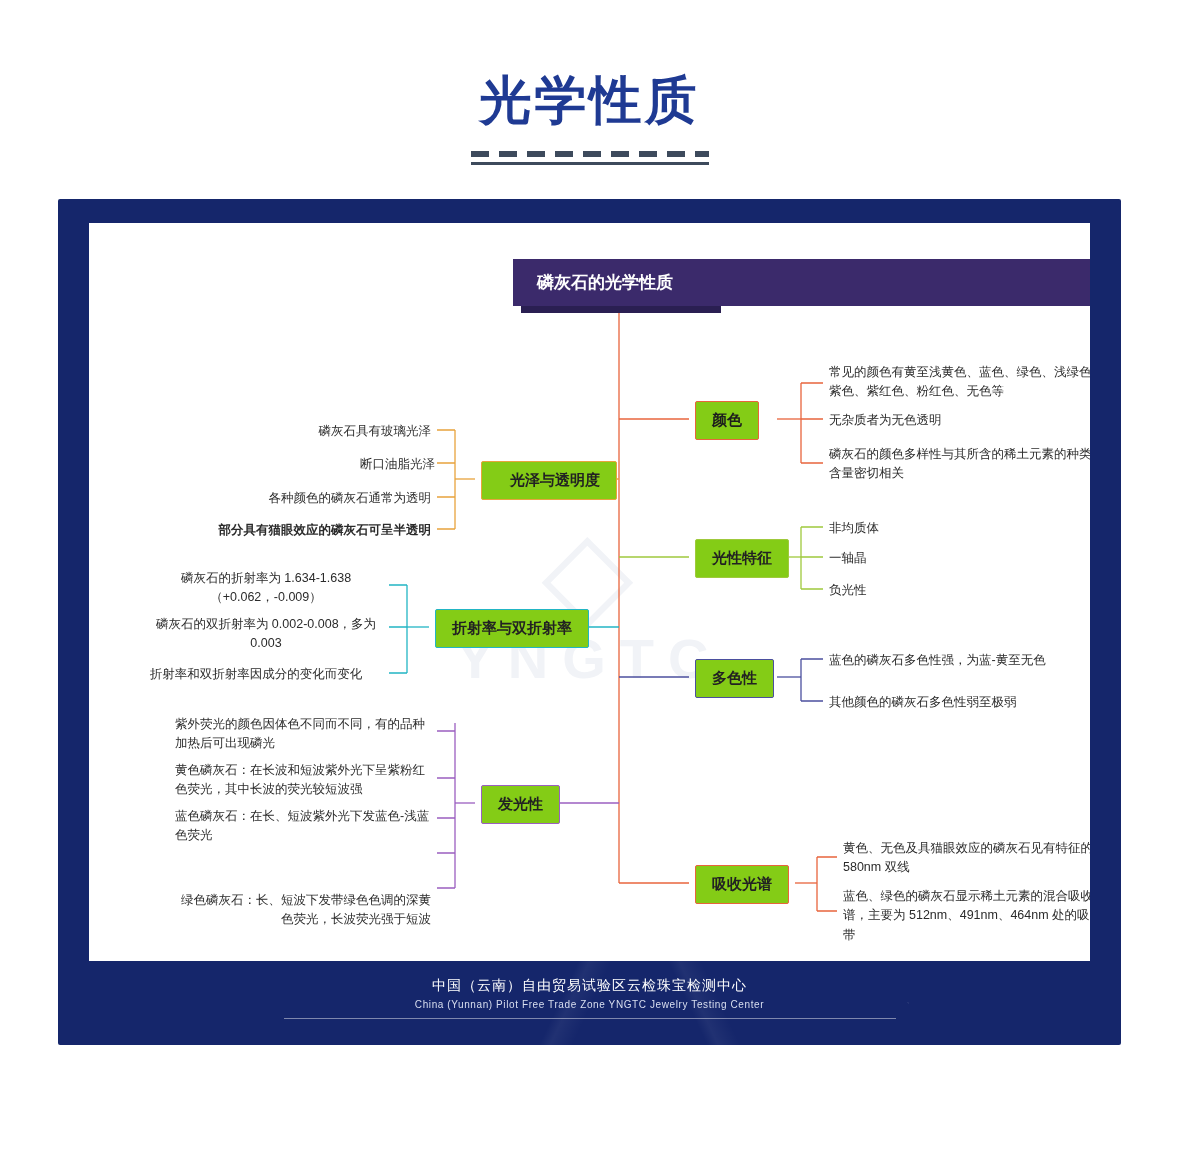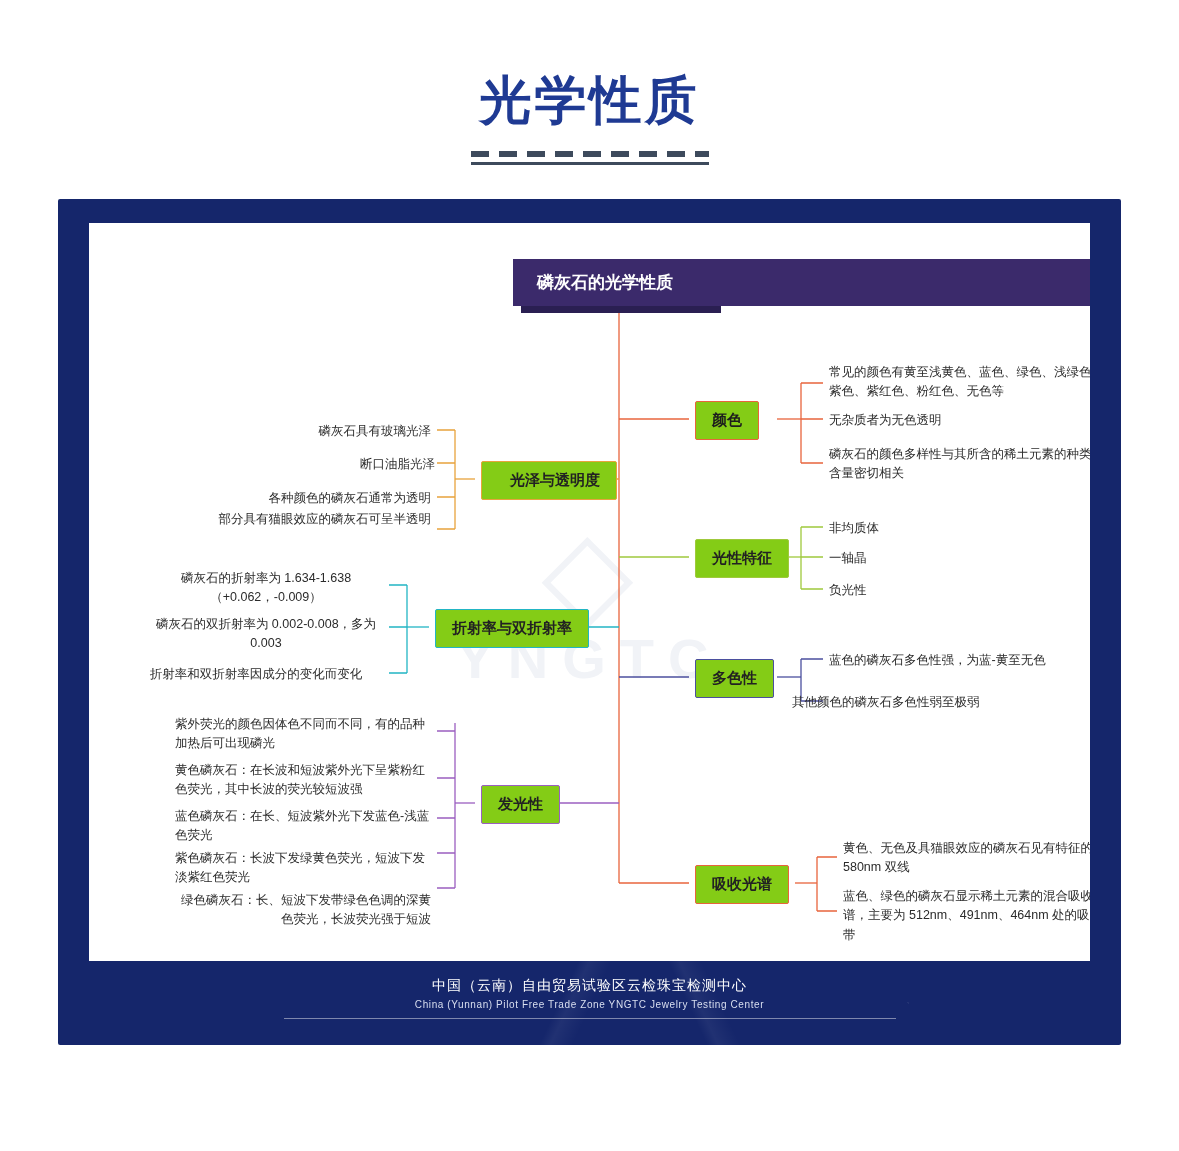--- a/index.html
+++ b/index.html
@@ -198,41 +198,40 @@
 
     <div class="node boxed c-color" style="left:606px; top:178px;">颜色</div>
     <div class="node leaf right" style="left:740px; top:140px; width:275px;">常见的颜色有黄至浅黄色、蓝色、绿色、浅绿色、紫色、紫红色、粉红色、无色等</div>
     <div class="node leaf right" style="left:740px; top:188px; width:275px;">无杂质者为无色透明</div>
     <div class="node leaf right" style="left:740px; top:222px; width:280px;">磷灰石的颜色多样性与其所含的稀土元素的种类及含量密切相关</div>
 
     <div class="node boxed c-gloss" style="left:392px; top:238px;padding-left:28px;">光泽与透明度</div>
     <div class="node leaf left" style="left:128px; top:199px; width:214px;">磷灰石具有玻璃光泽</div>
     <div class="node leaf left" style="left:132px; top:232px; width:214px;">断口油脂光泽</div>
     <div class="node leaf left" style="left:108px; top:266px; width:234px;">各种颜色的磷灰石通常为透明</div>
-    <div class="node leaf left" style="left:78px; top:287px; width:264px;">部分具有猫眼效应的磷灰石可呈半透明</div>
+    <div class="node leaf left" style="left:78px; top:298px; width:264px;font-weight:bold;">部分具有猫眼效应的磷灰石可呈半透明</div>
 
     <div class="node boxed c-optic" style="left:606px; top:316px;">光性特征</div>
     <div class="node leaf right" style="left:740px; top:296px; width:200px;">非均质体</div>
     <div class="node leaf right" style="left:740px; top:326px; width:200px;">一轴晶</div>
     <div class="node leaf right" style="left:740px; top:358px; width:200px;">负光性</div>
 
     <div class="node boxed c-ri" style="left:346px; top:386px;">折射率与双折射率</div>
     <div class="node leaf left" style="left:60px; top:346px; width:234px; text-align:center;">磷灰石的折射率为 1.634-1.638（+0.062，-0.009）</div>
     <div class="node leaf left" style="left:60px; top:392px; width:234px; text-align:center;">磷灰石的双折射率为 0.002-0.008，多为 0.003</div>
     <div class="node leaf left" style="left:40px; top:442px; width:254px; text-align:center;">折射率和双折射率因成分的变化而变化</div>
 
     <div class="node boxed c-pleo" style="left:606px; top:436px;">多色性</div>
     <div class="node leaf right" style="left:740px; top:428px; width:280px;">蓝色的磷灰石多色性强，为蓝-黄至无色</div>
-    <div class="node leaf right" style="left:703px; top:470px; width:280px;">其他颜色的磷灰石多色性弱至极弱</div>
+    <div class="node leaf right" style="left:740px; top:470px; width:280px;">其他颜色的磷灰石多色性弱至极弱</div>
 
     <div class="node boxed c-lumin" style="left:392px; top:562px;">发光性</div>
     <div class="node leaf left" style="left:86px; top:492px; width:256px; text-align:left;">紫外荧光的颜色因体色不同而不同，有的品种加热后可出现磷光</div>
     <div class="node leaf left" style="left:86px; top:538px; width:256px; text-align:left;">黄色磷灰石：在长波和短波紫外光下呈紫粉红色荧光，其中长波的荧光较短波强</div>
     <div class="node leaf left" style="left:86px; top:584px; width:256px; text-align:left;">蓝色磷灰石：在长、短波紫外光下发蓝色-浅蓝色荧光</div>
-    <div class="node leaf left" style="left:86px; top:626px; width:256px; text-align:left;">紫色磷灰石：长波下发绿黄色荧光，短波下发淡紫红色荧光</div>
     <div class="node leaf left" style="left:86px; top:668px; width:256px; text-align:right;">绿色磷灰石：长、短波下发带绿色色调的深黄色荧光，长波荧光强于短波</div>
 
     <div class="node boxed c-absorb" style="left:606px; top:642px;">吸收光谱</div>
     <div class="node leaf right" style="left:754px; top:616px; width:266px;">黄色、无色及具猫眼效应的磷灰石见有特征的 580nm 双线</div>
     <div class="node leaf right" style="left:754px; top:664px; width:266px;">蓝色、绿色的磷灰石显示稀土元素的混合吸收谱，主要为 512nm、491nm、464nm 处的吸收带</div>
 
   </div>
 
   <div class="footer">
     <div class="footer-cn">中国（云南）自由贸易试验区云检珠宝检测中心</div>

